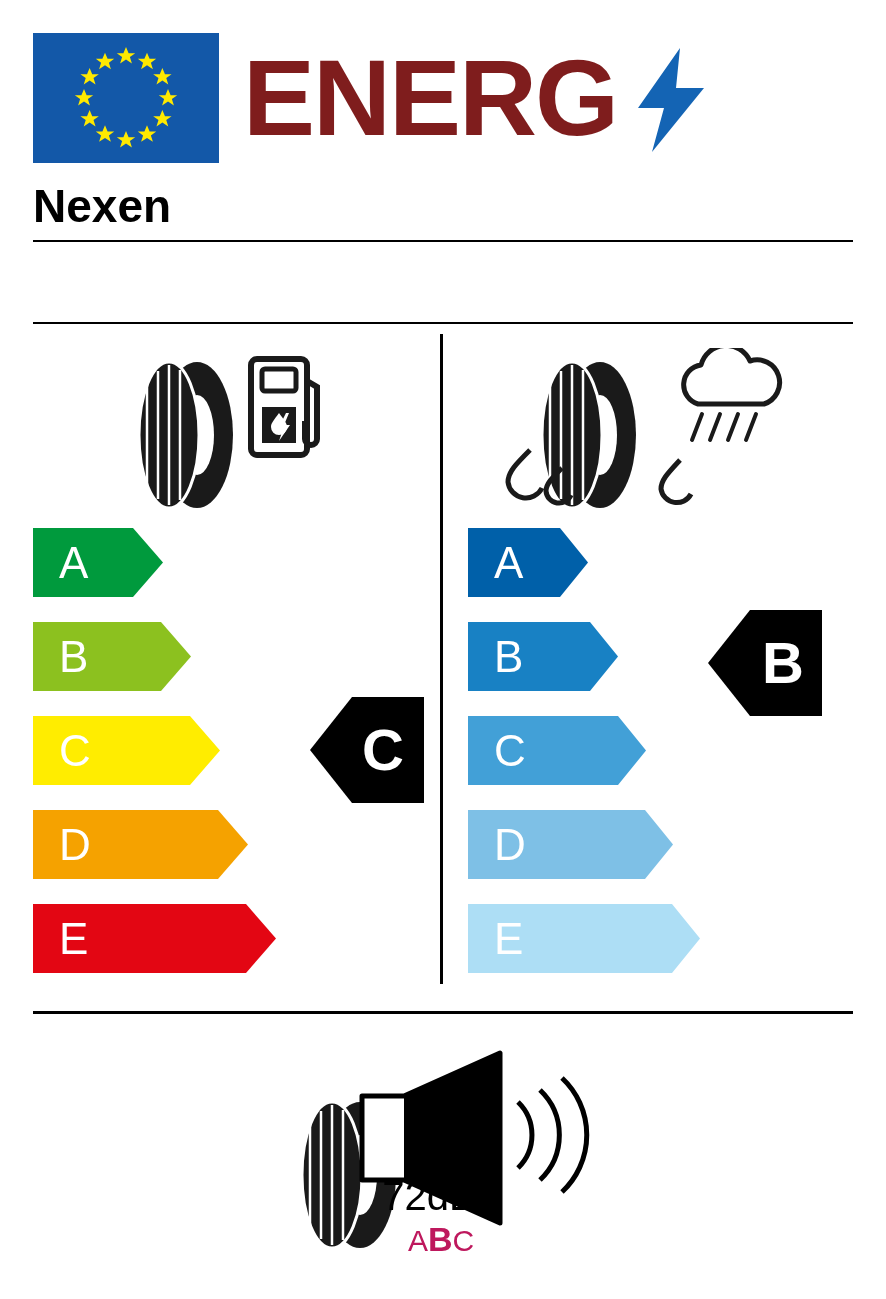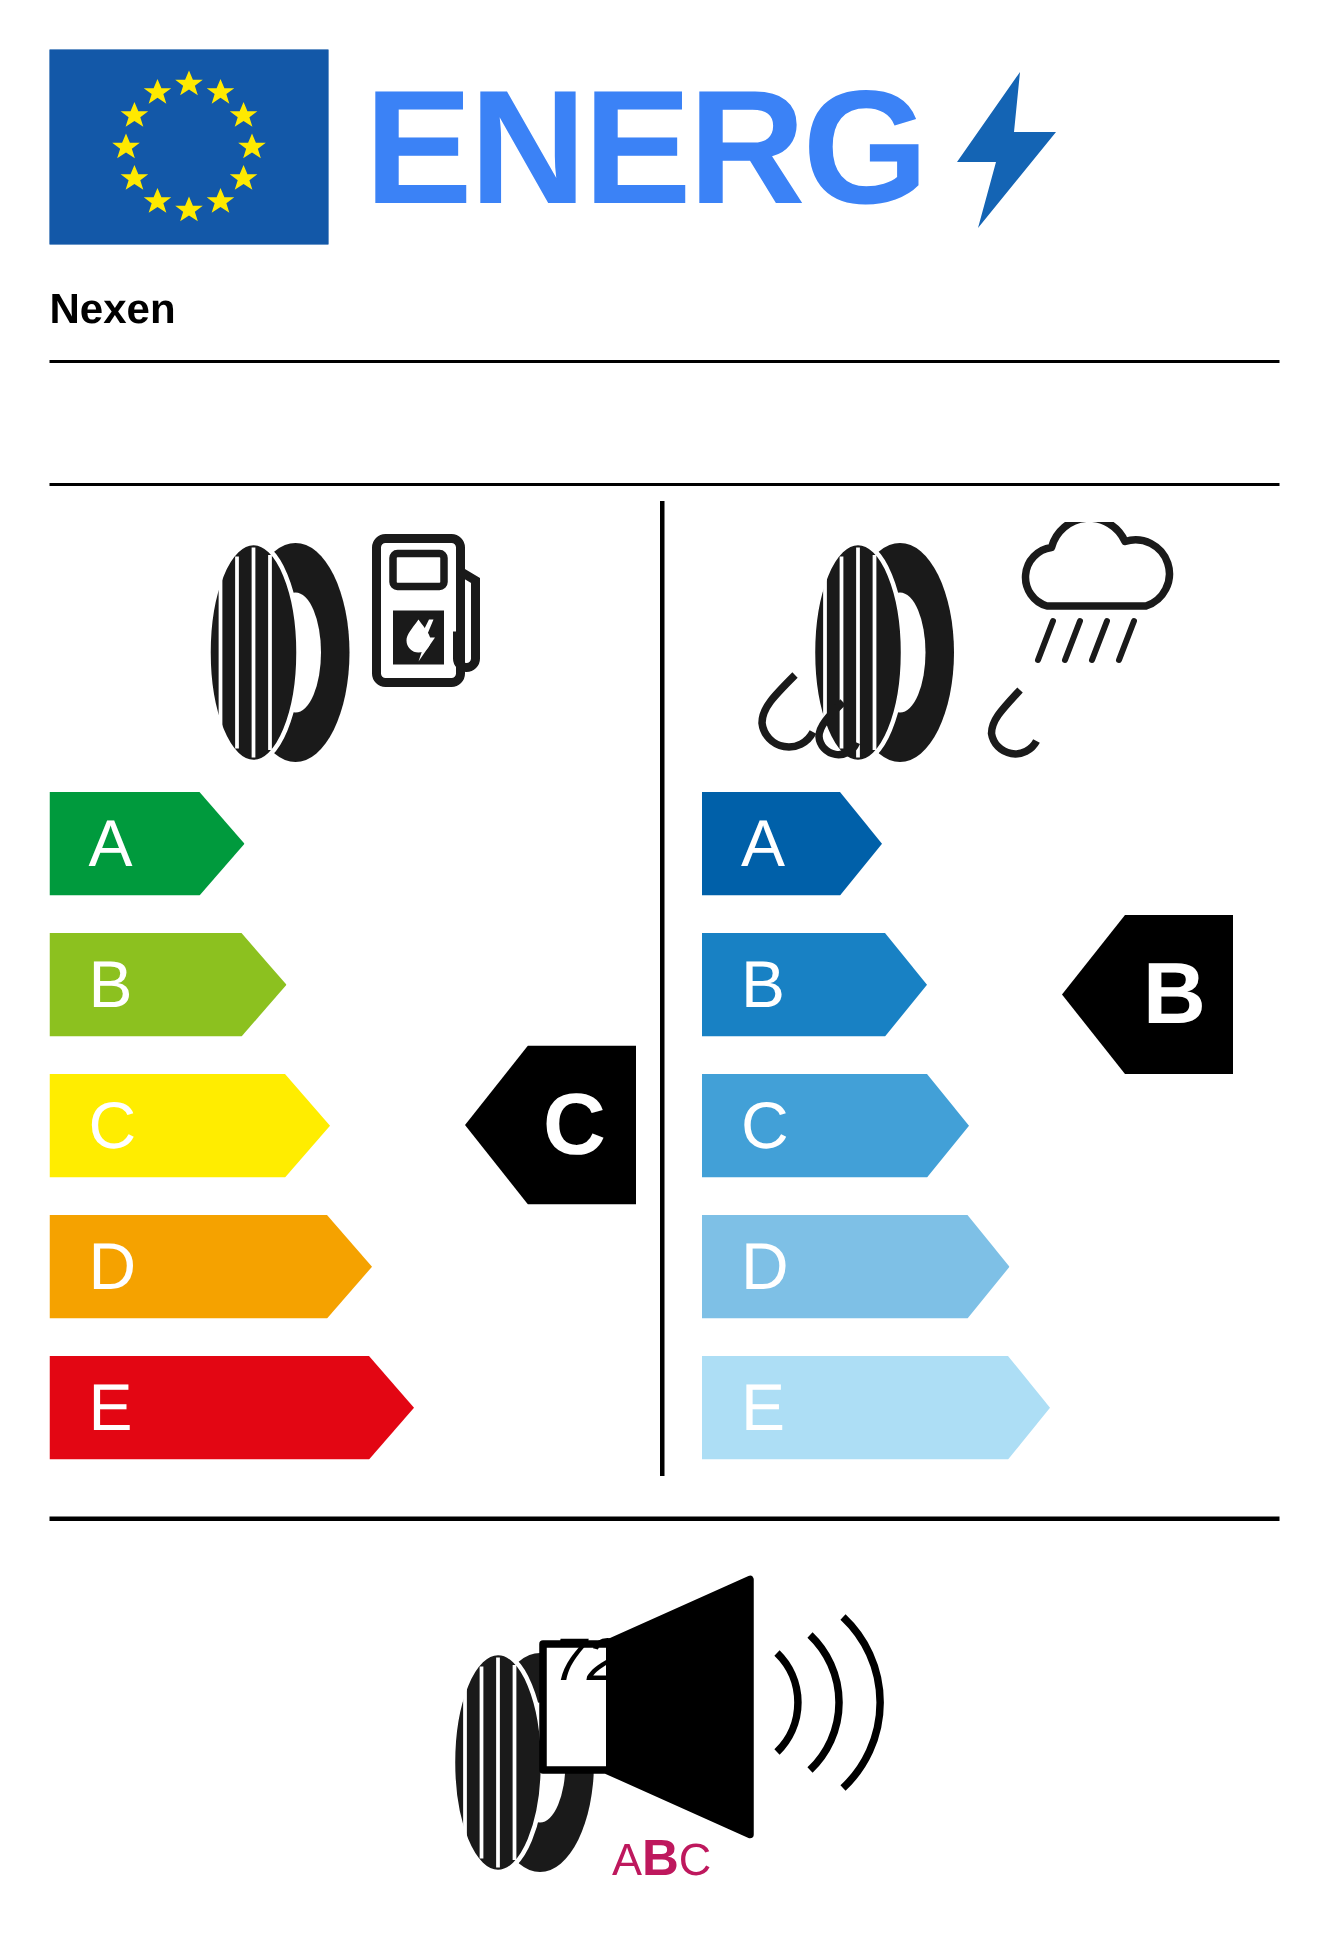--- a/index.html
+++ b/index.html
@@ -32,37 +32,37 @@
     background: #1358a8;
   }
   .energ-word {
     position: absolute;
     left: 243px;
     top: 44px;
     height: 110px;
     font-size: 108px;
     font-weight: bold;
     letter-spacing: -2px;
-    color: #3b82f6;
+    color: #7f1d1d;
     line-height: 108px;
     font-family: "Liberation Sans", sans-serif;
   }
   .bolt {
     position: absolute;
     left: 638px;
     top: 48px;
     width: 66px;
     height: 104px;
   }
 
   .brand {
     position: absolute;
     left: 33px;
     top: 186px;
-    font-size: 28px;
+    font-size: 46px;
     font-weight: bold;
     line-height: 40px;
   }
 
   .rule {
     position: absolute;
     background: #000000;
   }
   .rule-brand { left: 33px; top: 240px; width: 820px; height: 2px; }
   .rule-top   { left: 33px; top: 322px; width: 820px; height: 2px; }
@@ -102,28 +102,27 @@
     color: #ffffff;
   }
 
   
   .icon-box { position: absolute; }
 
   
   .db-text {
     position: absolute;
     left: 369px;
-    top: 1081px;
+    top: 1170px;
     width: 120px;
     height: 52px;
     font-size: 40px;
     line-height: 52px;
     color: #000000;
-    text-align: left;
-    font-style: italic;
+    text-align: center;
   }
   .abc {
     position: absolute;
     left: 408px;
     top: 1222px;
     font-size: 30px;
     line-height: 34px;
     color: #be185d;
     letter-spacing: 0px;
   }

